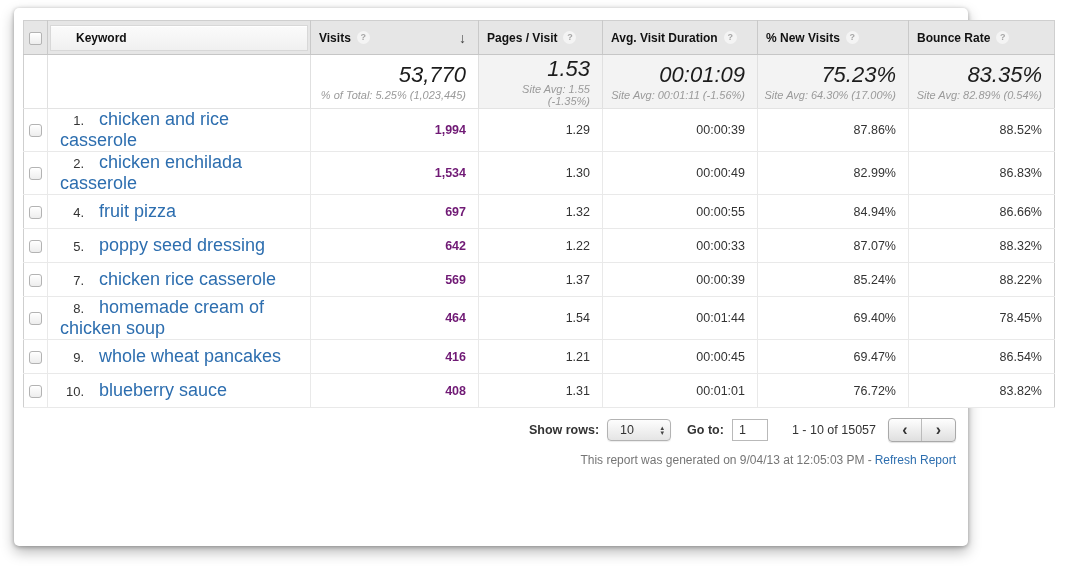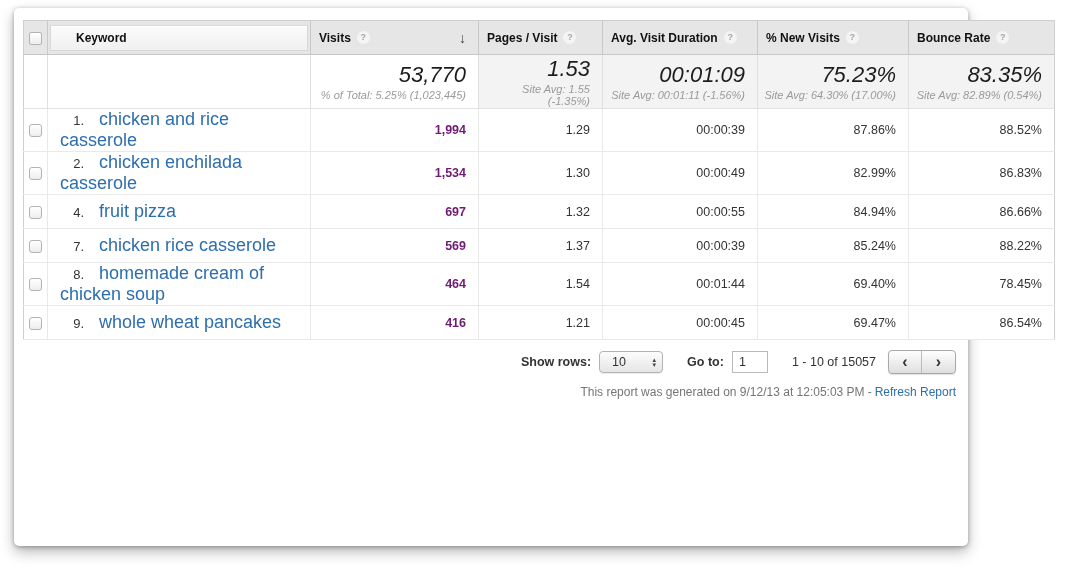--- a/index.html
+++ b/index.html
@@ -59,21 +59,21 @@
   .controls { display:flex; align-items:center; justify-content:flex-end;
               margin:10px 12px 0 0; height:24px; font-size:12.5px; color:#333; }
   .ctl-label { font-weight:bold; color:#333; }
   .rows-select { display:inline-flex; align-items:center; justify-content:space-between;
                  width:64px; height:22px; margin-left:8px; padding:0 6px 0 12px;
                  border:1px solid #b3b3b3; border-radius:4px;
                  background:linear-gradient(#fdfdfd,#e5e5e5);
                  box-shadow:0 1px 1px rgba(0,0,0,.08); cursor:pointer; }
   .stepper { display:flex; flex-direction:column; color:#444; font-size:7px;
              line-height:5px; }
-  .goto-label { margin-left:24px; }
+  .goto-label { margin-left:16px; }
   .goto-input { width:36px; height:22px; margin-left:8px; border:1px solid #b9b9b9;
                 font-size:12.5px; padding-left:6px; color:#333;
                 font-family:"Liberation Sans","DejaVu Sans",sans-serif; }
   .range { margin-left:24px; }
   .pager { display:inline-flex; margin-left:12px; border:1px solid #a9a9a9;
            border-radius:4px; overflow:hidden;
            background:linear-gradient(#fefefe,#dfdfdf);
            box-shadow:0 1px 1px rgba(0,0,0,.12); }
   .pager button { width:33px; height:22px; border:none; background:transparent;
                   font-weight:bold; color:#333; font-size:16px; line-height:18px;
@@ -188,20 +188,29 @@
           <td class="cb-cell"><span class="checkbox"></span></td>
           <td class="kw-cell"><span class="rank">4.</span><a class="kw-link">fruit pizza</a></td>
           <td class="num bold">697</td>
           <td class="num">1.32</td>
           <td class="num">00:00:55</td>
           <td class="num">84.94%</td>
           <td class="num">86.66%</td>
         </tr>
         <tr>
           <td class="cb-cell"><span class="checkbox"></span></td>
+          <td class="kw-cell"><span class="rank">5.</span><a class="kw-link">poppy seed dressing</a></td>
+          <td class="num bold">642</td>
+          <td class="num">1.22</td>
+          <td class="num">00:00:33</td>
+          <td class="num">87.07%</td>
+          <td class="num">88.32%</td>
+        </tr>
+        <tr>
+          <td class="cb-cell"><span class="checkbox"></span></td>
           <td class="kw-cell"><span class="rank">7.</span><a class="kw-link">chicken rice casserole</a></td>
           <td class="num bold">569</td>
           <td class="num">1.37</td>
           <td class="num">00:00:39</td>
           <td class="num">85.24%</td>
           <td class="num">88.22%</td>
         </tr>
         <tr>
           <td class="cb-cell"><span class="checkbox"></span></td>
           <td class="kw-cell"><span class="rank">8.</span><a class="kw-link">homemade cream of chicken soup</a></td>
@@ -212,20 +221,29 @@
           <td class="num">78.45%</td>
         </tr>
         <tr>
           <td class="cb-cell"><span class="checkbox"></span></td>
           <td class="kw-cell"><span class="rank">9.</span><a class="kw-link">whole wheat pancakes</a></td>
           <td class="num bold">416</td>
           <td class="num">1.21</td>
           <td class="num">00:00:45</td>
           <td class="num">69.47%</td>
           <td class="num">86.54%</td>
+        </tr>
+        <tr>
+          <td class="cb-cell"><span class="checkbox"></span></td>
+          <td class="kw-cell"><span class="rank">10.</span><a class="kw-link">blueberry sauce</a></td>
+          <td class="num bold">408</td>
+          <td class="num">1.31</td>
+          <td class="num">00:01:01</td>
+          <td class="num">76.72%</td>
+          <td class="num">83.82%</td>
         </tr>
       </tbody>
   </table>
 
   <div class="controls">
     <span class="ctl-label">Show rows:</span>
     <span class="rows-select">
       <span>10</span>
       <span class="stepper">
         <span>▴</span>
@@ -235,15 +253,15 @@
     <span class="ctl-label goto-label">Go to:</span>
     <input class="goto-input" value="1" style="">
     <span class="range">1 - 10 of 15057</span>
     <span class="pager">
       <button>‹</button>
       <button>›</button>
     </span>
   </div>
 
   <div class="genline">
-    <span>This report was generated on 9/12/13 at 12:05:03 PM</span><span class="gen-sep">-</span><a class="refresh">Refresh Report</a>
+    <span>This report was generated on 9/04/13 at 12:05:03 PM</span><span class="gen-sep">-</span><a class="refresh">Refresh Report</a>
   </div>
 </div>
 
 </body></html>

